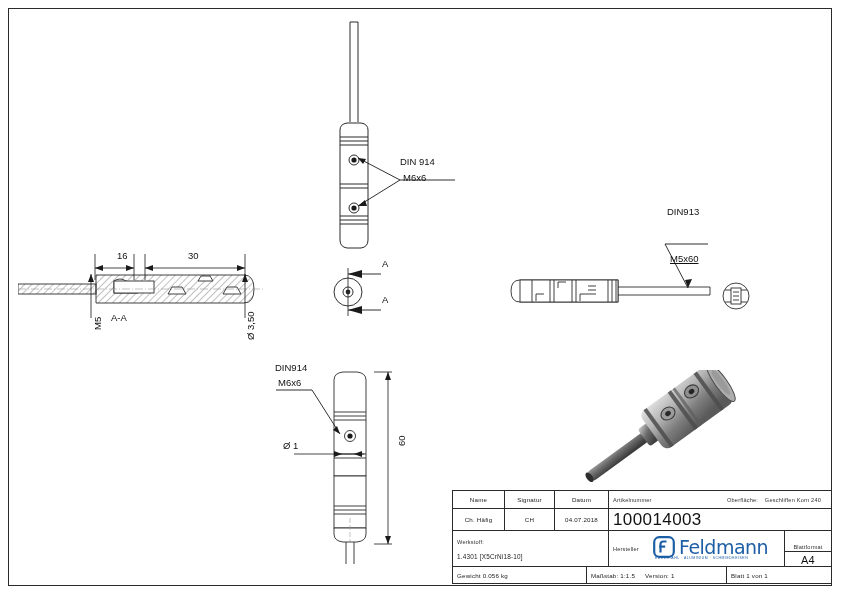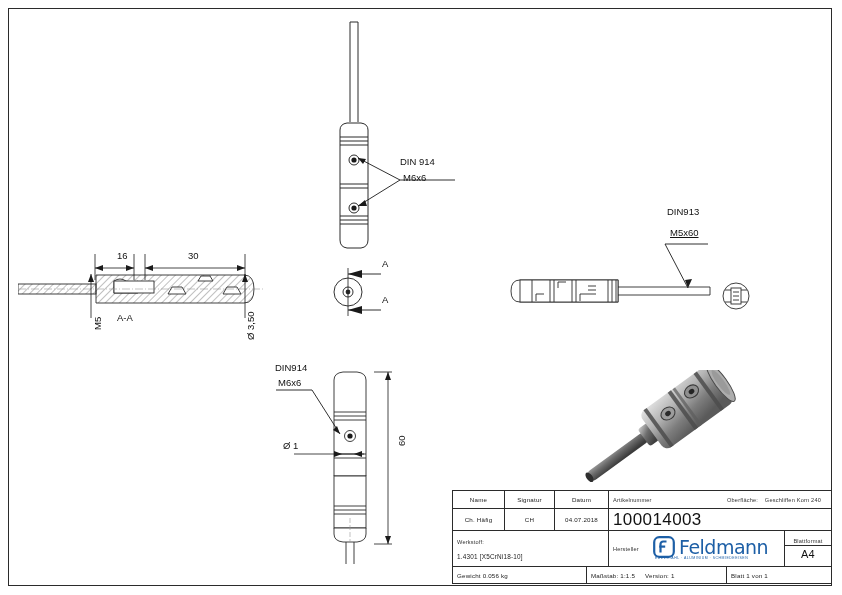--- a/index.html
+++ b/index.html
@@ -25,21 +25,21 @@
   .c-sig{width:50px;justify-content:center;}
   .c-dat{width:54px;justify-content:center;}
   .c-art{flex:1;}
   .c-art-in{display:flex;align-items:flex-start;width:100%;justify-content:space-between;}
   .lbl{font-size:5.6px;color:#333;}
   .artnum{font-size:17px;color:#111;letter-spacing:.4px;line-height:1;font-family:"Liberation Sans",sans-serif;}
   .cell.stack{flex-direction:column;align-items:flex-start;justify-content:center;padding-top:1px;}
   .val{font-size:6.4px;color:#222;}
   .c-werk{flex:1;}
   .c-hers{width:176px;position:relative;}
-  .c-blatt{width:46px;flex-direction:column;align-items:center;justify-content:center;}
+  .c-blatt{width:46px;flex-direction:column;align-items:center;justify-content:flex-end;}
   .blatt-lbl{font-size:5.6px;color:#333;border-bottom:1px solid #2b2b2b;width:100%;text-align:center;padding:1px 0;}
   .blatt-val{font-size:11px;color:#111;padding-top:2px;}
   .c-gew{flex:1;}
   .c-mass{width:140px;display:flex;gap:10px;}
   .c-blt{width:104px;}
   .logo-wrap{display:flex;align-items:center;gap:4px;position:absolute;left:44px;top:5px;}
   .logo-word{font-size:19px;color:#1d5fa6;letter-spacing:-.5px;line-height:1;font-family:"DejaVu Sans",sans-serif;}
   .logo-tag{font-size:3.5px;color:#1d5fa6;letter-spacing:.5px;position:absolute;left:46px;top:25px;}
 
   .dtxt{position:absolute;font-size:9.5px;color:#111;white-space:nowrap;font-family:"Liberation Sans",sans-serif;}
@@ -128,21 +128,21 @@
   </svg>
   <div class="dtxt" style="left:117px;top:250px;">16</div>
   <div class="dtxt" style="left:188px;top:250px;">30</div>
 
   <svg class="abs" style="left:84px;top:272px;" width="14" height="48">
     <line x1="7" y1="2" x2="7" y2="46" stroke="#1a1a1a" stroke-width="0.8"></line>
     <polygon points="7,2 4,10 10,10" fill="#1a1a1a"></polygon>
   </svg>
   <div class="dtxt vert" style="left:92px;top:330px;transform:rotate(-90deg);">M5</div>
 
-  <div class="dtxt" style="left:117px;top:312px;">A-A</div>
+  <div class="dtxt" style="left:111px;top:312px;">A-A</div>
 
   <svg class="abs" style="left:238px;top:272px;" width="14" height="48">
     <line x1="7" y1="2" x2="7" y2="46" stroke="#1a1a1a" stroke-width="0.8"></line>
     <polygon points="7,2 4,10 10,10" fill="#1a1a1a"></polygon>
   </svg>
   <div class="dtxt vert" style="left:245px;top:340px;transform:rotate(-90deg);">Ø 3,50</div>
 
   <svg class="abs" style="left:326px;top:258px;" width="78" height="68">
     <g stroke="#1a1a1a" stroke-width="0.9" fill="none">
       <circle cx="22" cy="34" r="14" fill="#fff"></circle>
@@ -202,21 +202,21 @@
   </svg>
 
   <svg class="abs" style="left:660px;top:240px;" width="70" height="52">
     <g stroke="#1a1a1a" stroke-width="0.9" fill="none">
       <line x1="5" y1="4" x2="48" y2="4"></line>
       <line x1="5" y1="4" x2="28" y2="48"></line>
     </g>
     <polygon points="28,48 25,40 32,39" fill="#1a1a1a"></polygon>
   </svg>
   <div class="dtxt" style="left:667px;top:206px;">DIN913</div>
-  <div class="dtxt" style="left:670px;top:227px;text-decoration:underline;">M5x60</div>
+  <div class="dtxt" style="left:670px;top:253px;text-decoration:underline;">M5x60</div>
 
   <svg class="abs" style="left:320px;top:368px;" width="70" height="200">
     <g stroke="#2b2b2b" stroke-width="0.9" fill="none">
 
       <path d="M14 12 q0 -7 9 -8 h14 q9 1 9 8 v96 h-32 z" fill="#fff"></path>
       <rect x="14" y="108" width="32" height="52" fill="#fff"></rect>
       <path d="M14 160 v6 q0 7 9 8 h14 q9 -1 9 -8 v-6 z" fill="#fff"></path>
       <line x1="14" y1="44" x2="46" y2="44"></line>
       <line x1="14" y1="48" x2="46" y2="48"></line>
       <line x1="14" y1="52" x2="46" y2="52"></line>

